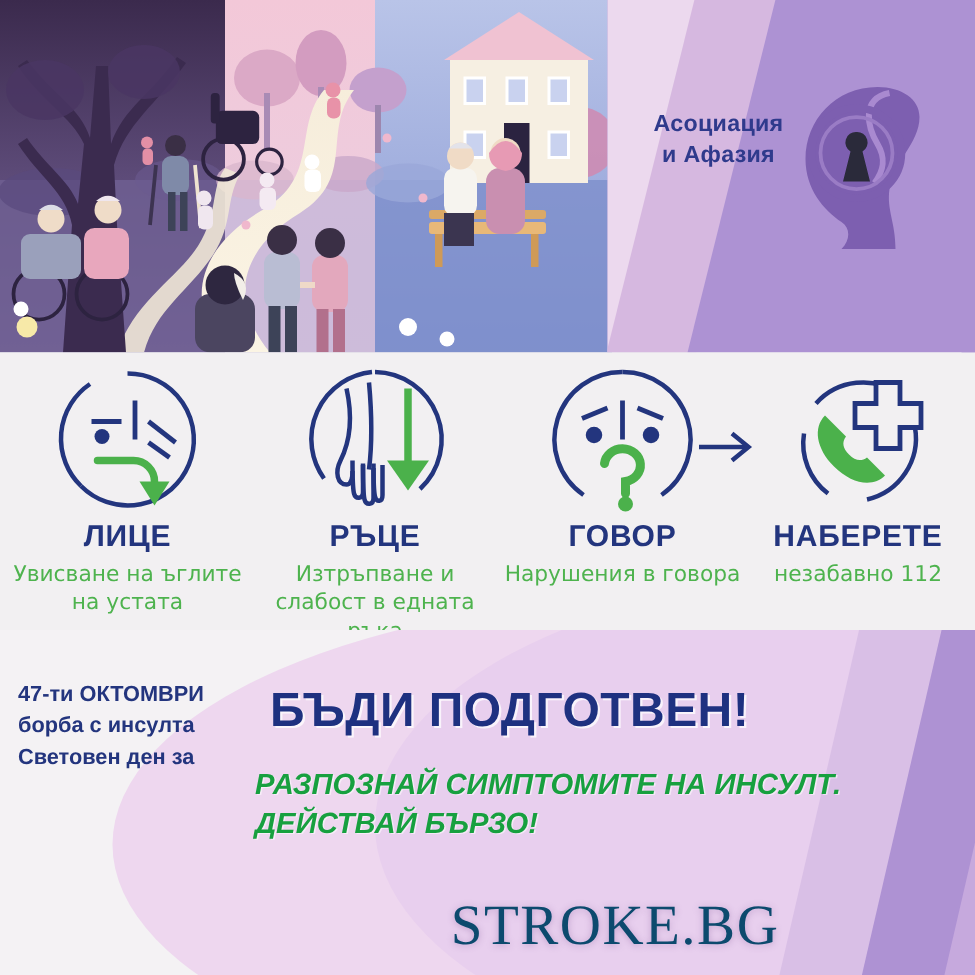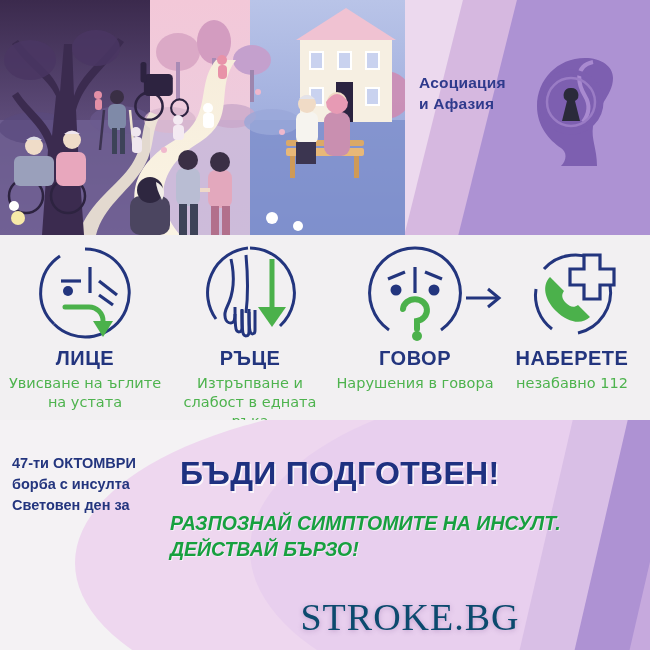--- a/index.html
+++ b/index.html
@@ -11,21 +11,21 @@
   .poster{position:relative;width:650px;height:650px;overflow:hidden;background:#f2f0f2;}
 
   
   .hero{position:absolute;left:0;top:0;width:650px;height:235px;overflow:hidden;}
   .hero-illo{position:absolute;left:0;top:0;width:408px;height:235px;overflow:hidden;background:#8f8fc0;}
   .hero-logo{position:absolute;left:405px;top:0;width:245px;height:235px;overflow:hidden;background:#ad92d3;}
   .band{position:absolute;top:-40px;height:320px;transform:skewX(-14deg);}
   .b1{left:-60px;width:95px;background:#ecd9ee;}
   .b2{left:28px;width:60px;background:#d6b8e0;}
   .b3{left:82px;width:250px;background:#ad92d3;}
-  .logo-text{position:absolute;left:14px;top:72px;width:120px;text-align:left;
+  .logo-text{position:absolute;left:14px;top:72px;width:120px;text-align:center;
     color:#2f3a8c;font-weight:bold;font-size:15.5px;line-height:21px;letter-spacing:.2px;}
   .logo-mark{position:absolute;left:122px;top:52px;width:100px;height:115px;}
 
   
   .fast{position:absolute;left:0;top:235px;width:641px;height:185px;background:#f2f0f2;}
   .sym{position:absolute;top:8px;width:160px;text-align:center;}
   .sym .ico{width:100px;height:100px;margin:0 auto;}
   .sym .ttl{color:#23357e;font-weight:bold;font-size:20px;letter-spacing:.5px;margin-top:4px;}
   .sym .desc{color:#4eb34e;font-size:14.5px;line-height:19px;margin-top:4px;
     font-family:"DejaVu Sans", sans-serif;}

